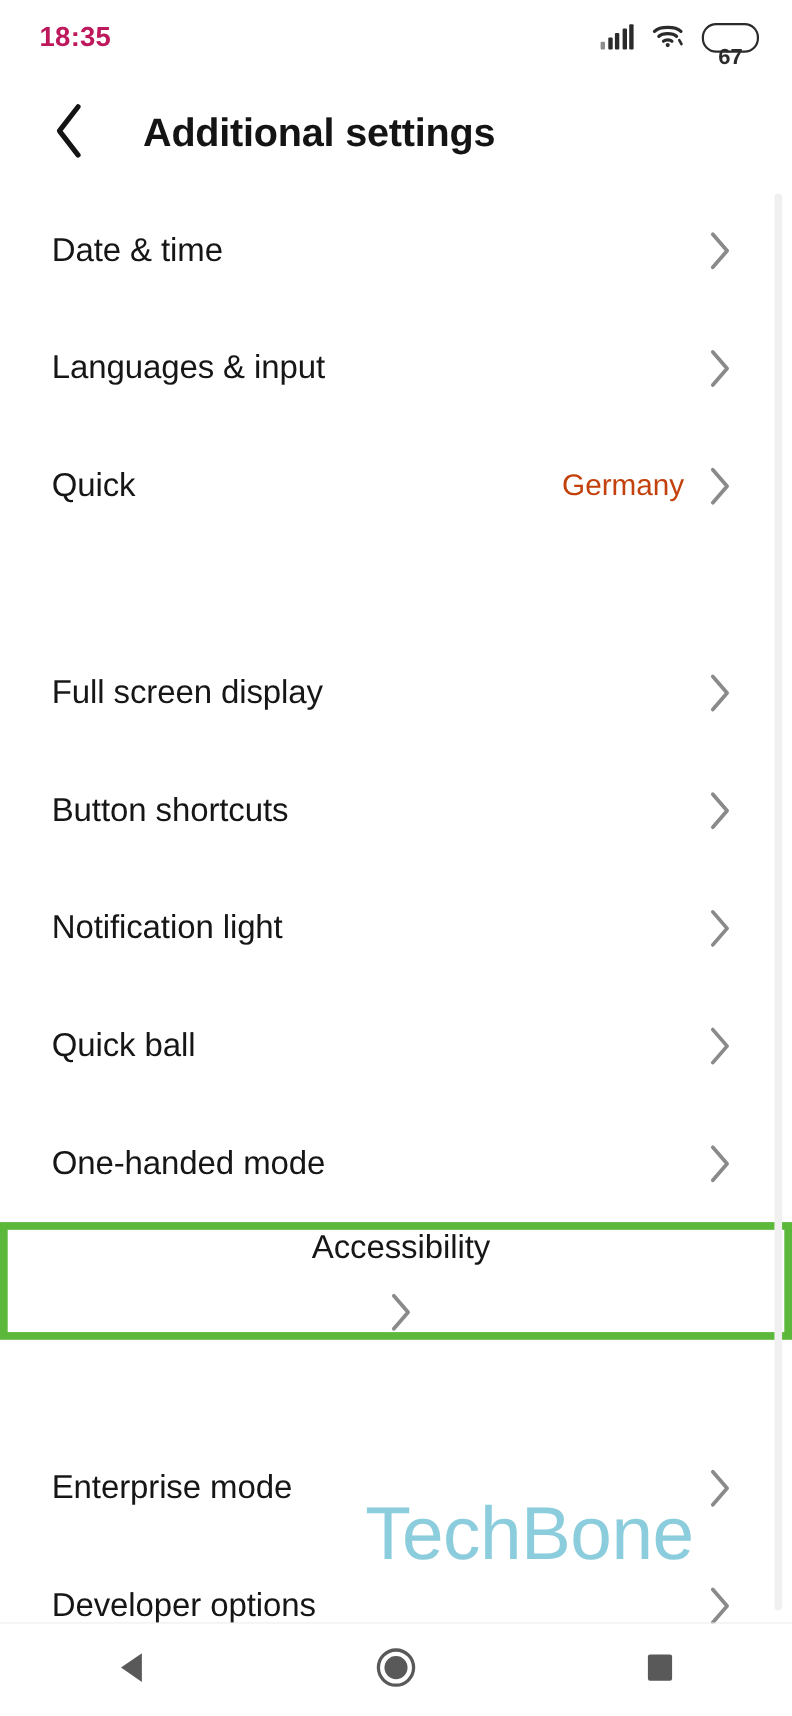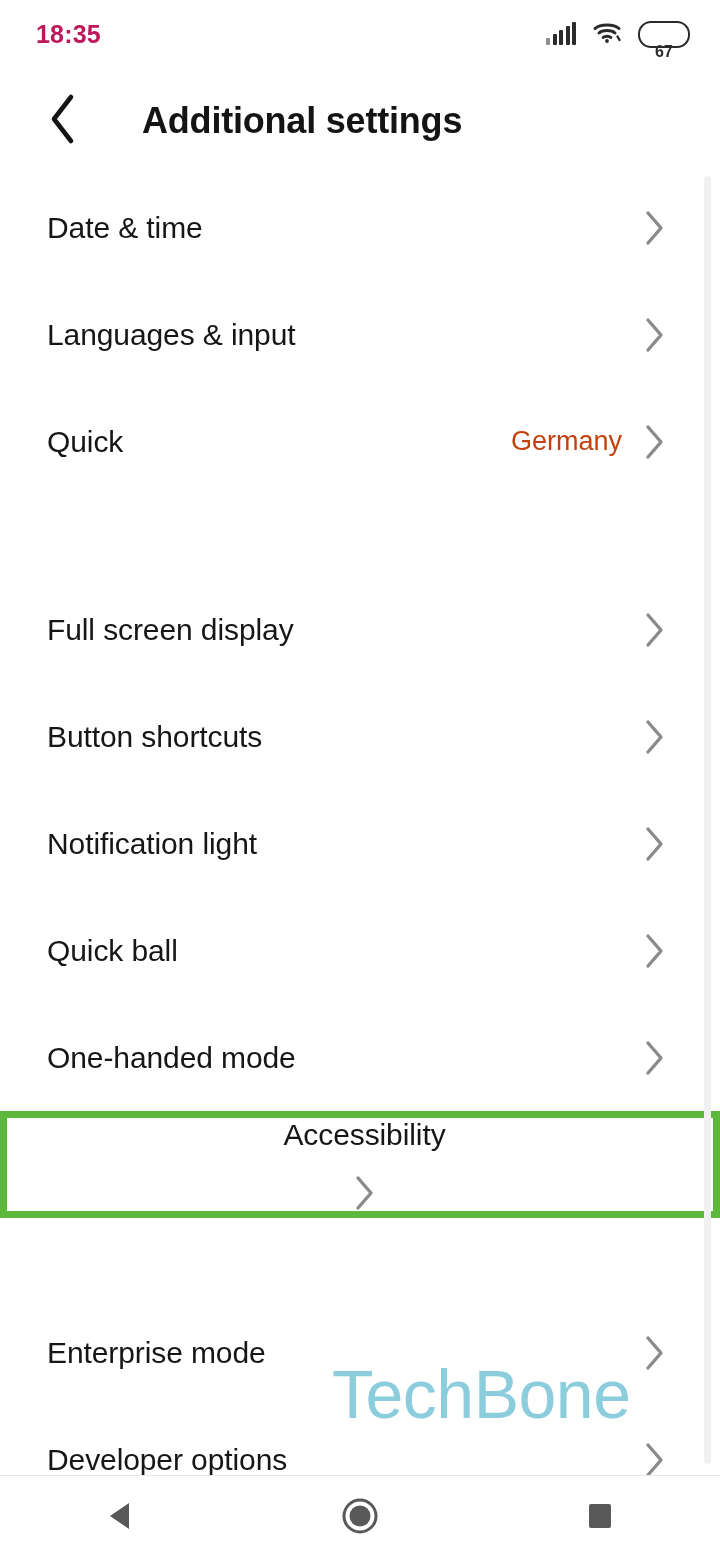--- a/index.html
+++ b/index.html
@@ -41,30 +41,30 @@
     border:2.5px solid #2b2b2b;
     border-radius:13px;
     display:flex; align-items:center; justify-content:center;
   }
   .battery-fill {
     position:absolute; left:2px; top:2px; bottom:2px;
     width:60%; background:#ffffff; border-radius:11px;
   }
   .battery-text {
     position:relative;
-    font-size:16px; font-weight:700; color:#2b2b2b;
+    font-size:20px; font-weight:700; color:#2b2b2b;
     line-height:1;
     margin-top:36px;
   }
 
   
   #app-bar {
     position:absolute; top:68px; left:0;
     width:628px; height:106px;
-    display:flex; align-items:center;gap:12px;
+    display:flex; align-items:center;
   }
   #back-button {
     width:86px; height:86px; margin-left:20px;
     display:flex; align-items:center; justify-content:center;
   }
   #page-title {
     font-size:36px; font-weight:700; color:#141414;
     margin-left:24px;
     letter-spacing:-0.2px;
   }

